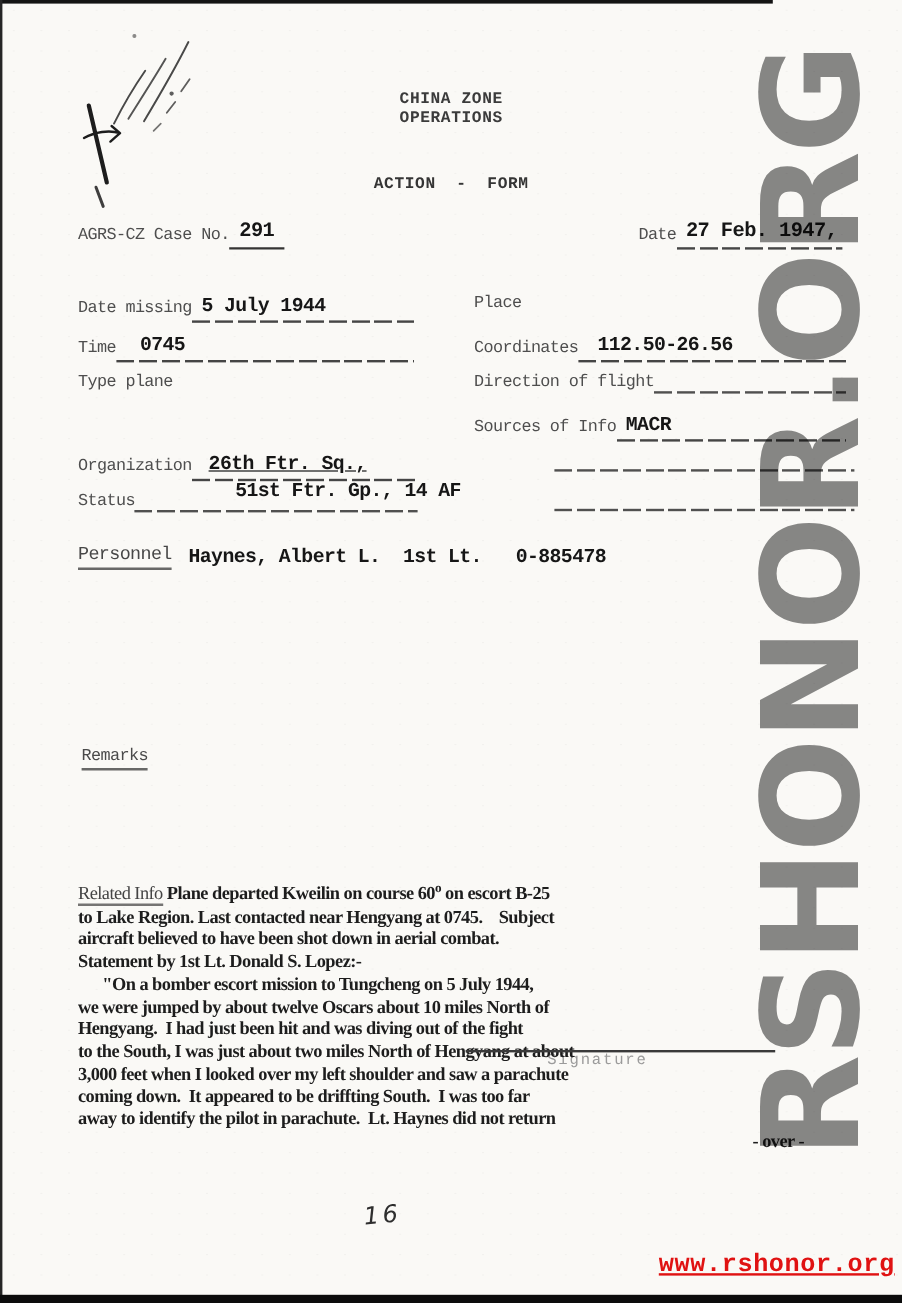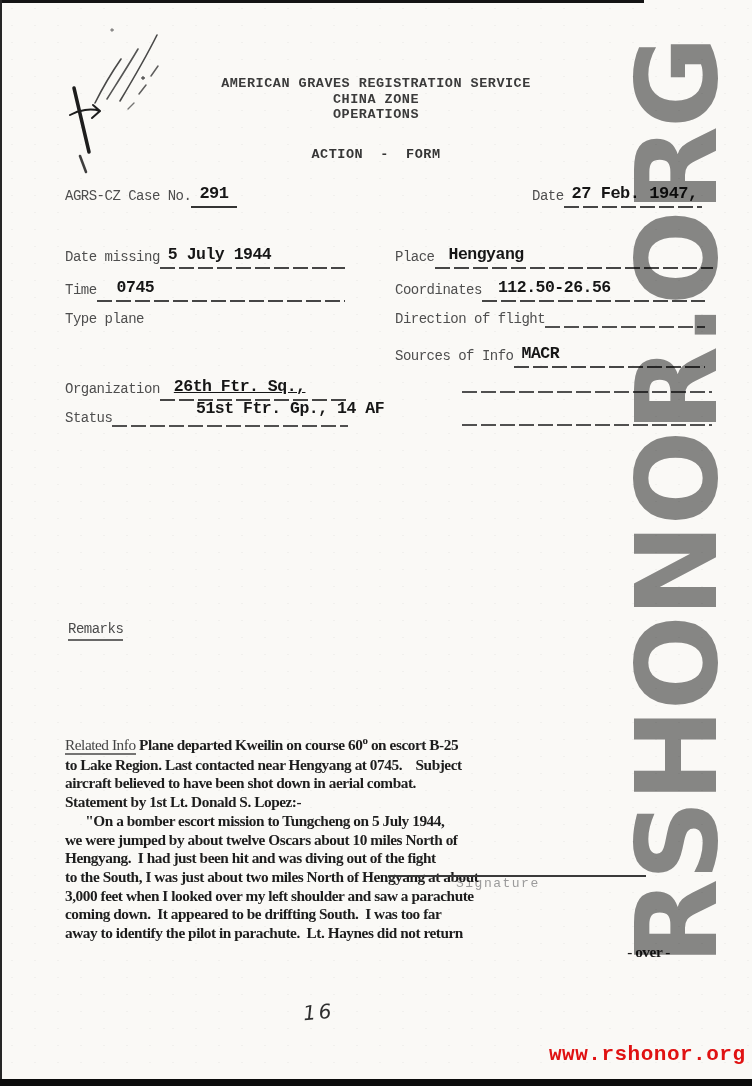--- a/index.html
+++ b/index.html
@@ -39,21 +39,21 @@
   .over-line { text-align:right; padding-right:45px; }
   
   .sig-line { position:absolute; left:388px; top:875px; width:258px; height:2px; background:#3a3a3a; z-index:2; }
   .sig-label { position:absolute; left:456px; top:877px; z-index:0;
     font:400 13px/14px "Liberation Mono", monospace; color:#9b9b9b; letter-spacing:1.5px; }
   .watermark { position:absolute; left:247px; top:460px; width:860px; height:150px; z-index:3;
     transform:rotate(-90deg); transform-origin:center;
     font:700 112px/150px "DejaVu Sans", sans-serif; text-align:center;
     color:#6f6f6f; opacity:.82; mix-blend-mode:multiply; letter-spacing:-2px; white-space:nowrap; }
   .site-url { position:absolute; left:549px; top:1042px; z-index:4;
-    font:700 21px/26px "Liberation Mono", monospace; color:#e01212; letter-spacing:.5px; white-space:nowrap; }
+    font:700 21px/26px "Liberation Mono", monospace; color:#e01212; letter-spacing:.5px; white-space:nowrap;text-decoration:underline; }
   .page-num { position:absolute; left:303px; top:1000px; z-index:2;
     font:italic 400 20px/24px "DejaVu Sans", sans-serif; color:#2e2e2e; letter-spacing:3px; transform:rotate(-5deg); }
   .edge-top { position:absolute; left:0; top:0; width:644px; height:3px; background:#141414; z-index:4; }
   .edge-left { position:absolute; left:0; top:0; width:2px; height:1081px; background:#262626; z-index:4; }
   .edge-bottom { position:absolute; left:0; top:1079px; width:752px; height:7px; background:#0c0c0c; z-index:4; }
   .scribble { position:absolute; left:55px; top:14px; z-index:2; }
   .remarks-wrap { position:absolute; left:68px; top:620px; z-index:1; }
 </style>
 </head>
 <body>
@@ -73,21 +73,20 @@
       <path d="M52,85 C62,69 73,52 83,35" stroke-width="1.6" opacity=".75"></path>
       <path d="M65,87 C77,67 91,43 102,21" stroke-width="1.6" opacity=".8"></path>
       <path d="M84,80 L91,71 M96,62 L103,52" stroke-width="1.5" opacity=".7"></path>
       <path d="M73,95 L79,89" stroke-width="1.4" opacity=".6"></path>
       <circle cx="88" cy="64" r="1.3" fill="#1d1d1d" opacity=".7"></circle>
       <circle cx="57" cy="16" r="1.2" fill="#1d1d1d" opacity=".5"></circle>
     </g>
   </svg>
 
   <div class="doc-header">
-    <div>AMERICAN GRAVES REGISTRATION SERVICE</div>
     <div>CHINA ZONE</div>
     <div>OPERATIONS</div>
   </div>
   <div class="form-title">ACTION  -  FORM</div>
 
   <div class="frow" style="left:65px; top:184px; width:200px;">
     <span class="tw-label">AGRS-CZ Case No.</span>
     <span class="tw-value solid-u" style="font-size:17px;">291</span>
   </div>
   <div class="frow" style="left:532px; top:184px;">
@@ -111,37 +110,40 @@
     <span class="tw-value uline" style="flex:1; padding-left:14px;text-decoration:underline;">26th Ftr. Sq.,</span>
   </div>
   <div class="abs tw-value" style="left:196px; top:399px;">51st Ftr. Gp., 14 AF</div>
   <div class="frow" style="left:65px; top:410px; width:283px;">
     <span class="tw-label">Status</span>
     <span class="fline"></span>
   </div>
 
   <div class="frow" style="left:395px; top:245px; width:318px;">
     <span class="tw-label">Place</span>
-    <span class="tw-value uline" style="flex:1; padding-left:14px;">Hengyang</span>
   </div>
   <div class="frow" style="left:395px; top:278px; width:310px;">
     <span class="tw-label">Coordinates</span>
     <span class="tw-value uline" style="flex:1; padding-left:16px;">112.50-26.56</span>
   </div>
   <div class="frow" style="left:395px; top:344px; width:310px;">
     <span class="tw-label">Sources of Info</span>
     <span class="tw-value uline" style="flex:1;">MACR</span>
   </div>
   <div class="frow" style="left:395px; top:311px; width:310px;">
     <span class="tw-label">Direction of flight</span>
     <span class="fline"></span>
   </div>
   <div class="abs fline" style="left:462px; top:377px; width:250px; height:16px;"></div>
   <div class="abs fline" style="left:462px; top:410px; width:250px; height:16px;"></div>
 
+  <div class="frow" style="left:65px; top:453px;">
+    <span class="tw-label lbl-u" style="font-size:15.3px; color:#474747;">Personnel</span>
+    <span class="tw-value" style="margin-left:14px;">Haynes, Albert L.  1st Lt.   0-885478</span>
+  </div>
 
   <div class="remarks-wrap">
     <span class="tw-label lbl-u" style="color:#4a4a4a;">Remarks</span>
   </div>
 
   <div class="para">
     <div><span class="rlabel">Related Info</span><span> Plane departed Kweilin on course 60</span><span class="deg">o</span><span> on escort B-25</span></div>
     <div>to Lake Region. Last contacted near Hengyang at 0745.    Subject</div>
     <div>aircraft believed to have been shot down in aerial combat.</div>
     <div>Statement by 1st Lt. Donald S. Lopez:-</div>

